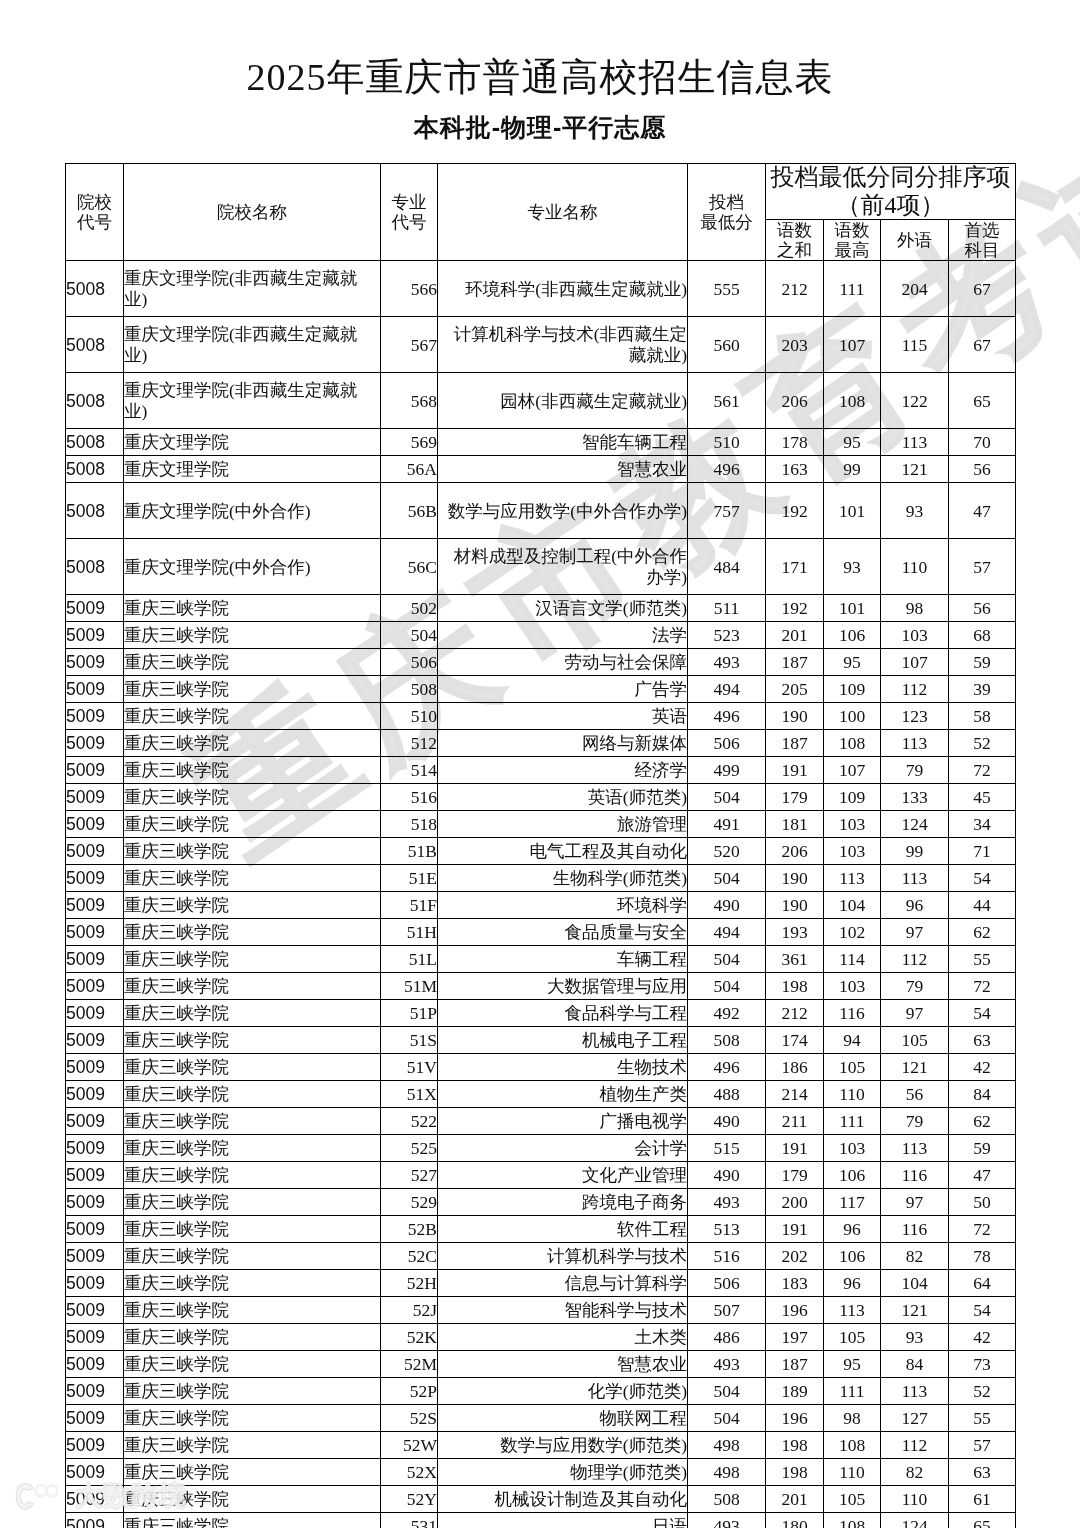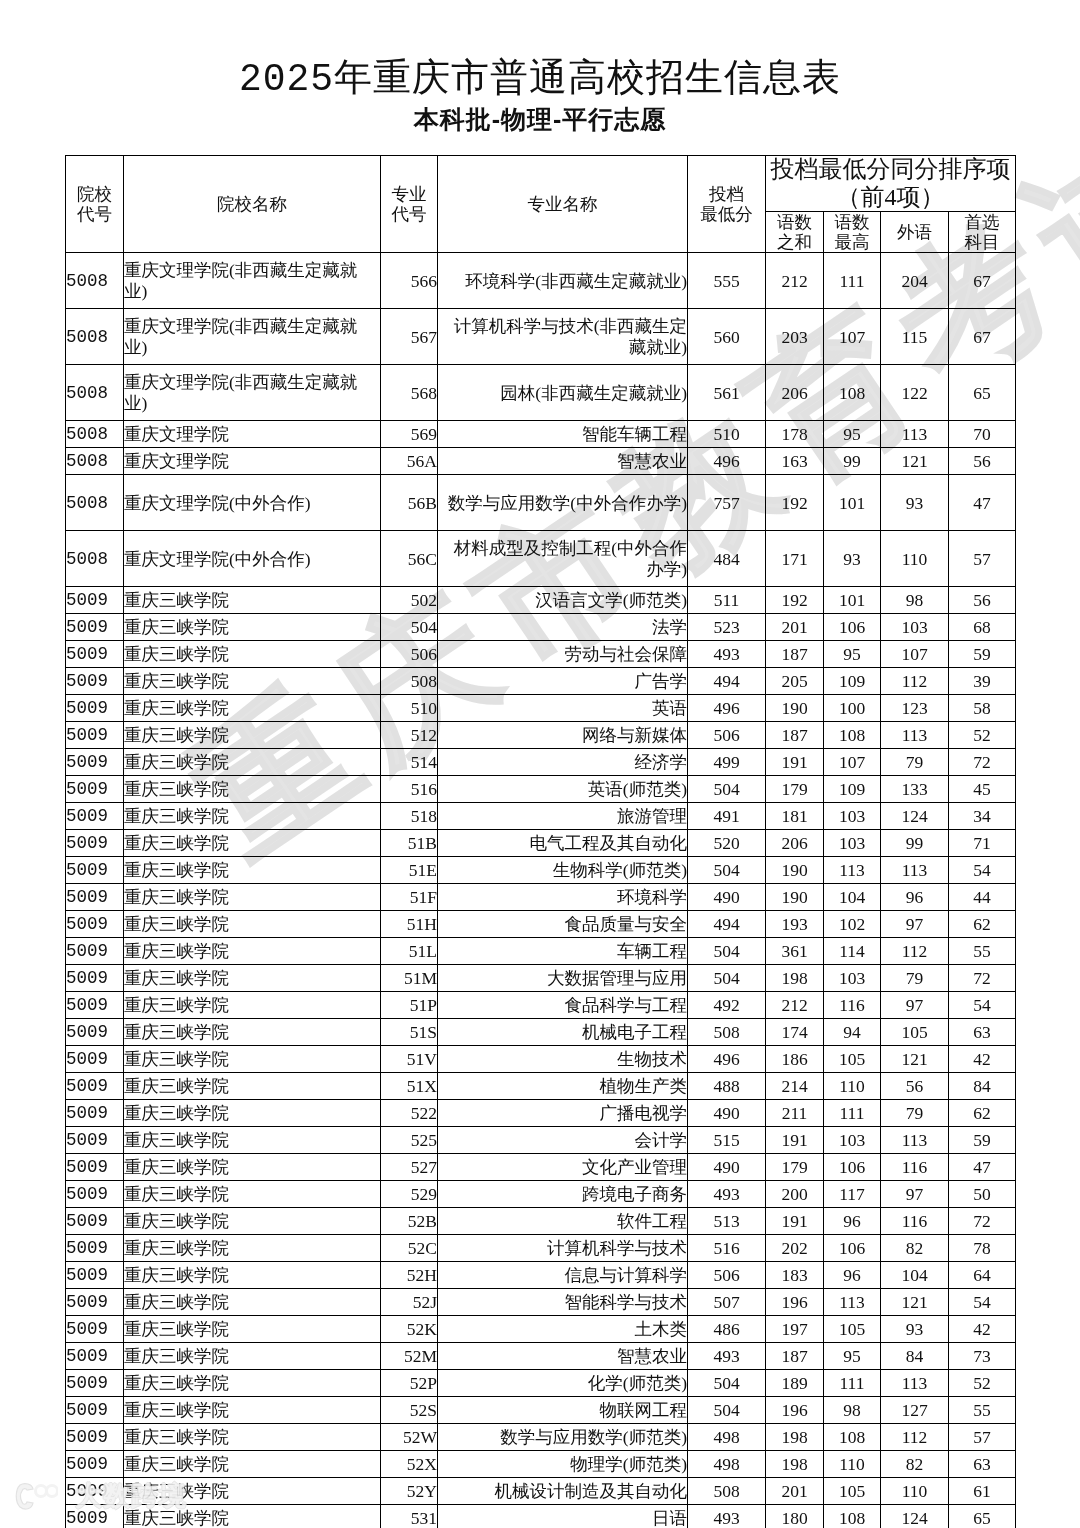--- a/index.html
+++ b/index.html
@@ -52,29 +52,29 @@
 
   
   .doc-title {
     position: relative;
     z-index: 2;
     text-align: center;
     font-size: 38px;
     letter-spacing: 1px;
     padding-top: 52px;
     font-weight: 400;
-    font-family: Liberation Mono, monospace;
+    font-family: Liberation Serif, serif;
   }
   .doc-subtitle {
     position: relative;
     z-index: 2;
     text-align: center;
     font-size: 25px;
     font-weight: 700;
-    margin-top: 0;
+    margin-top: 8px;
     letter-spacing: 1px;
     font-family: "Liberation Sans", "DejaVu Sans", sans-serif;
   }
 
   
   .table-wrap {
     position: relative;
     z-index: 2;
     margin: 19px auto 0 auto;
     width: 950px;
@@ -108,21 +108,21 @@
     line-height: 1.15;
   }
 
   tbody td {
     height: 26px;
     vertical-align: middle;
   }
   td.c-code {
     text-align: left;
     padding-left: 7px;
-    font-family: Liberation Mono, monospace;
+    font-family: Liberation Sans, sans-serif;
     font-size: 18px;
   }
   td.c-school {
     text-align: left;
     padding-left: 9px;
     font-size: 18px;
     margin-left: 33px;
   }
   td.c-major-code {
     text-align: right;

